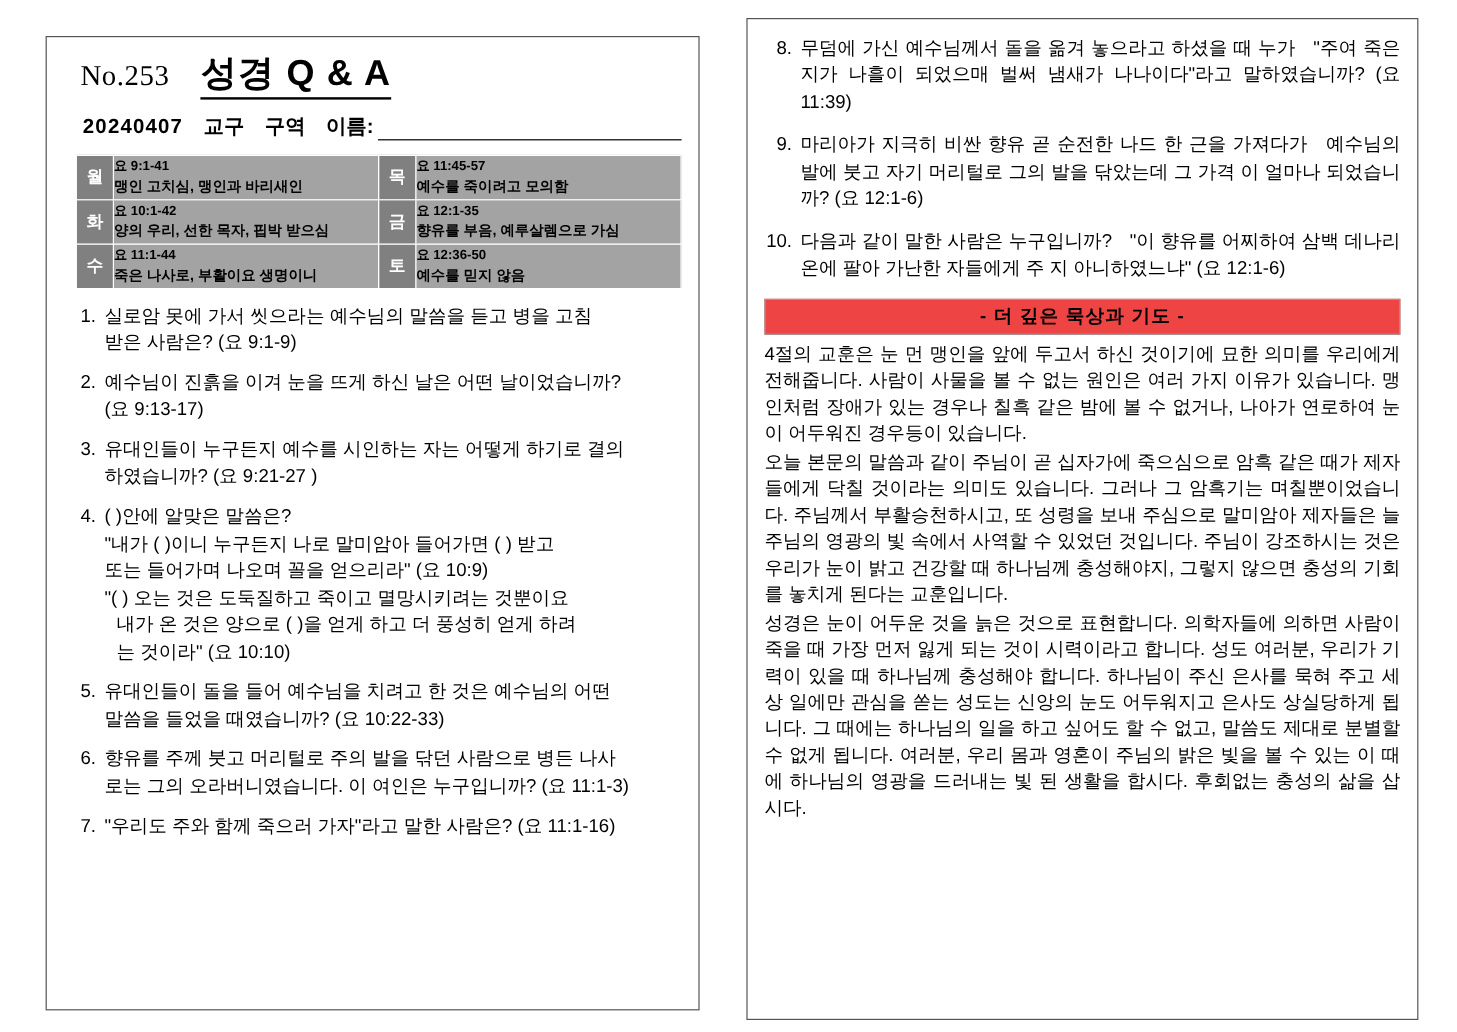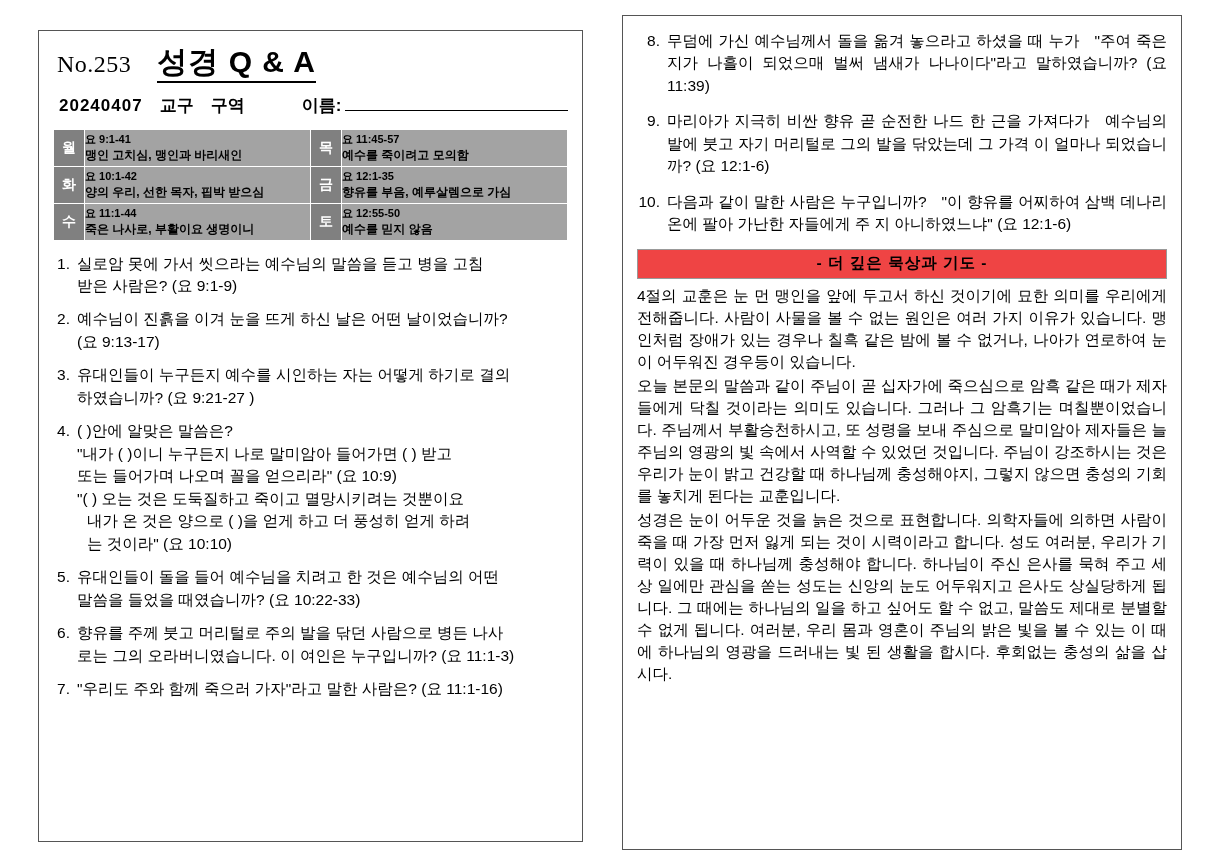--- a/index.html
+++ b/index.html
@@ -21,21 +21,21 @@
   }
   
   .left-col {
     position: absolute;
     left: 38px;
     top: 30px;
     width: 545px;
     height: 812px;
     border: 1px solid #555;
     box-sizing: border-box;
-    padding: 10px 14px 8px 14px;
+    padding: 10px 14px 8px 24px;
   }
   .title-row {
     display: flex;
     align-items: baseline;
     justify-content: flex-start;
     gap: 26px;
     padding: 4px 0 2px 4px;
   }
   .issue-no {
     font-family: "Liberation Serif", serif;
@@ -55,23 +55,22 @@
     display: flex;
     align-items: baseline;
     gap: 17px;
     font-size: 17px;
     font-weight: bold;
     padding: 9px 0 4px 6px;
   }
   .meta-date { letter-spacing: 1px; }
   .meta-name-wrap {
     display: flex;
-    align-items: flex-start;
+    align-items: flex-end;
     flex: 1;
-    margin-left: 40px;
   }
   .meta-name-label { white-space: nowrap; }
   .meta-name-line {
     flex: 1;
     border-bottom: 1.5px solid #000;
     height: 16px;
     margin-left: 4px;
   }
   
   .schedule {
@@ -235,21 +234,21 @@
           </td>
         </tr>
         <tr>
           <td class="day-cell">수</td>
           <td class="ref-cell">
             <span class="ref">요 11:1-44</span>
             <span class="desc">죽은 나사로, 부활이요 생명이니</span>
           </td>
           <td class="day-cell">토</td>
           <td class="ref-cell">
-            <span class="ref">요 12:55-50</span>
+            <span class="ref">요 12:36-50</span>
             <span class="desc">예수를 믿지 않음</span>
           </td>
         </tr>
       </tbody>
     </table>
 
     <div class="qlist">
       <div class="q">
         <div class="q-num">1.</div>
         <div class="q-body">

